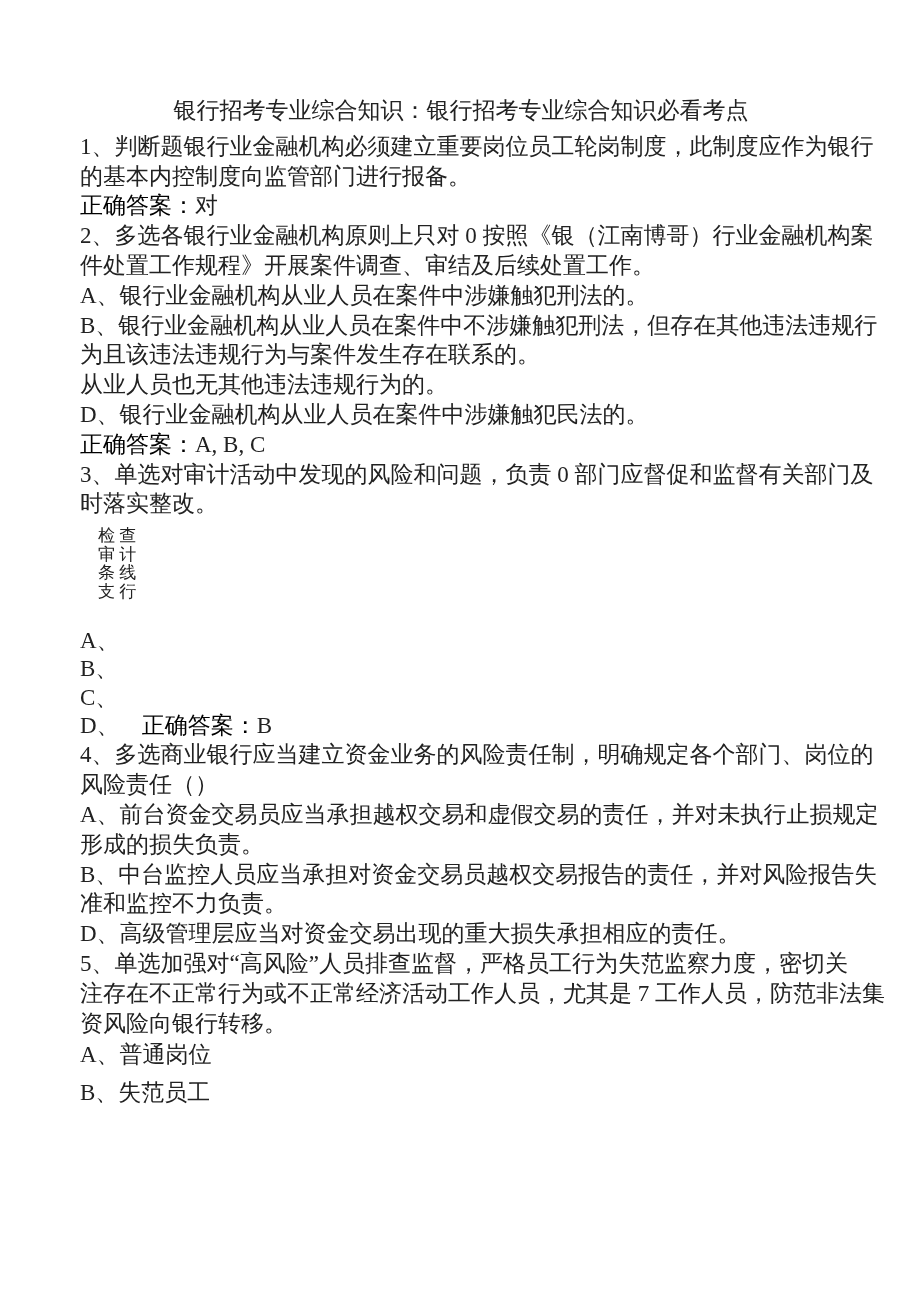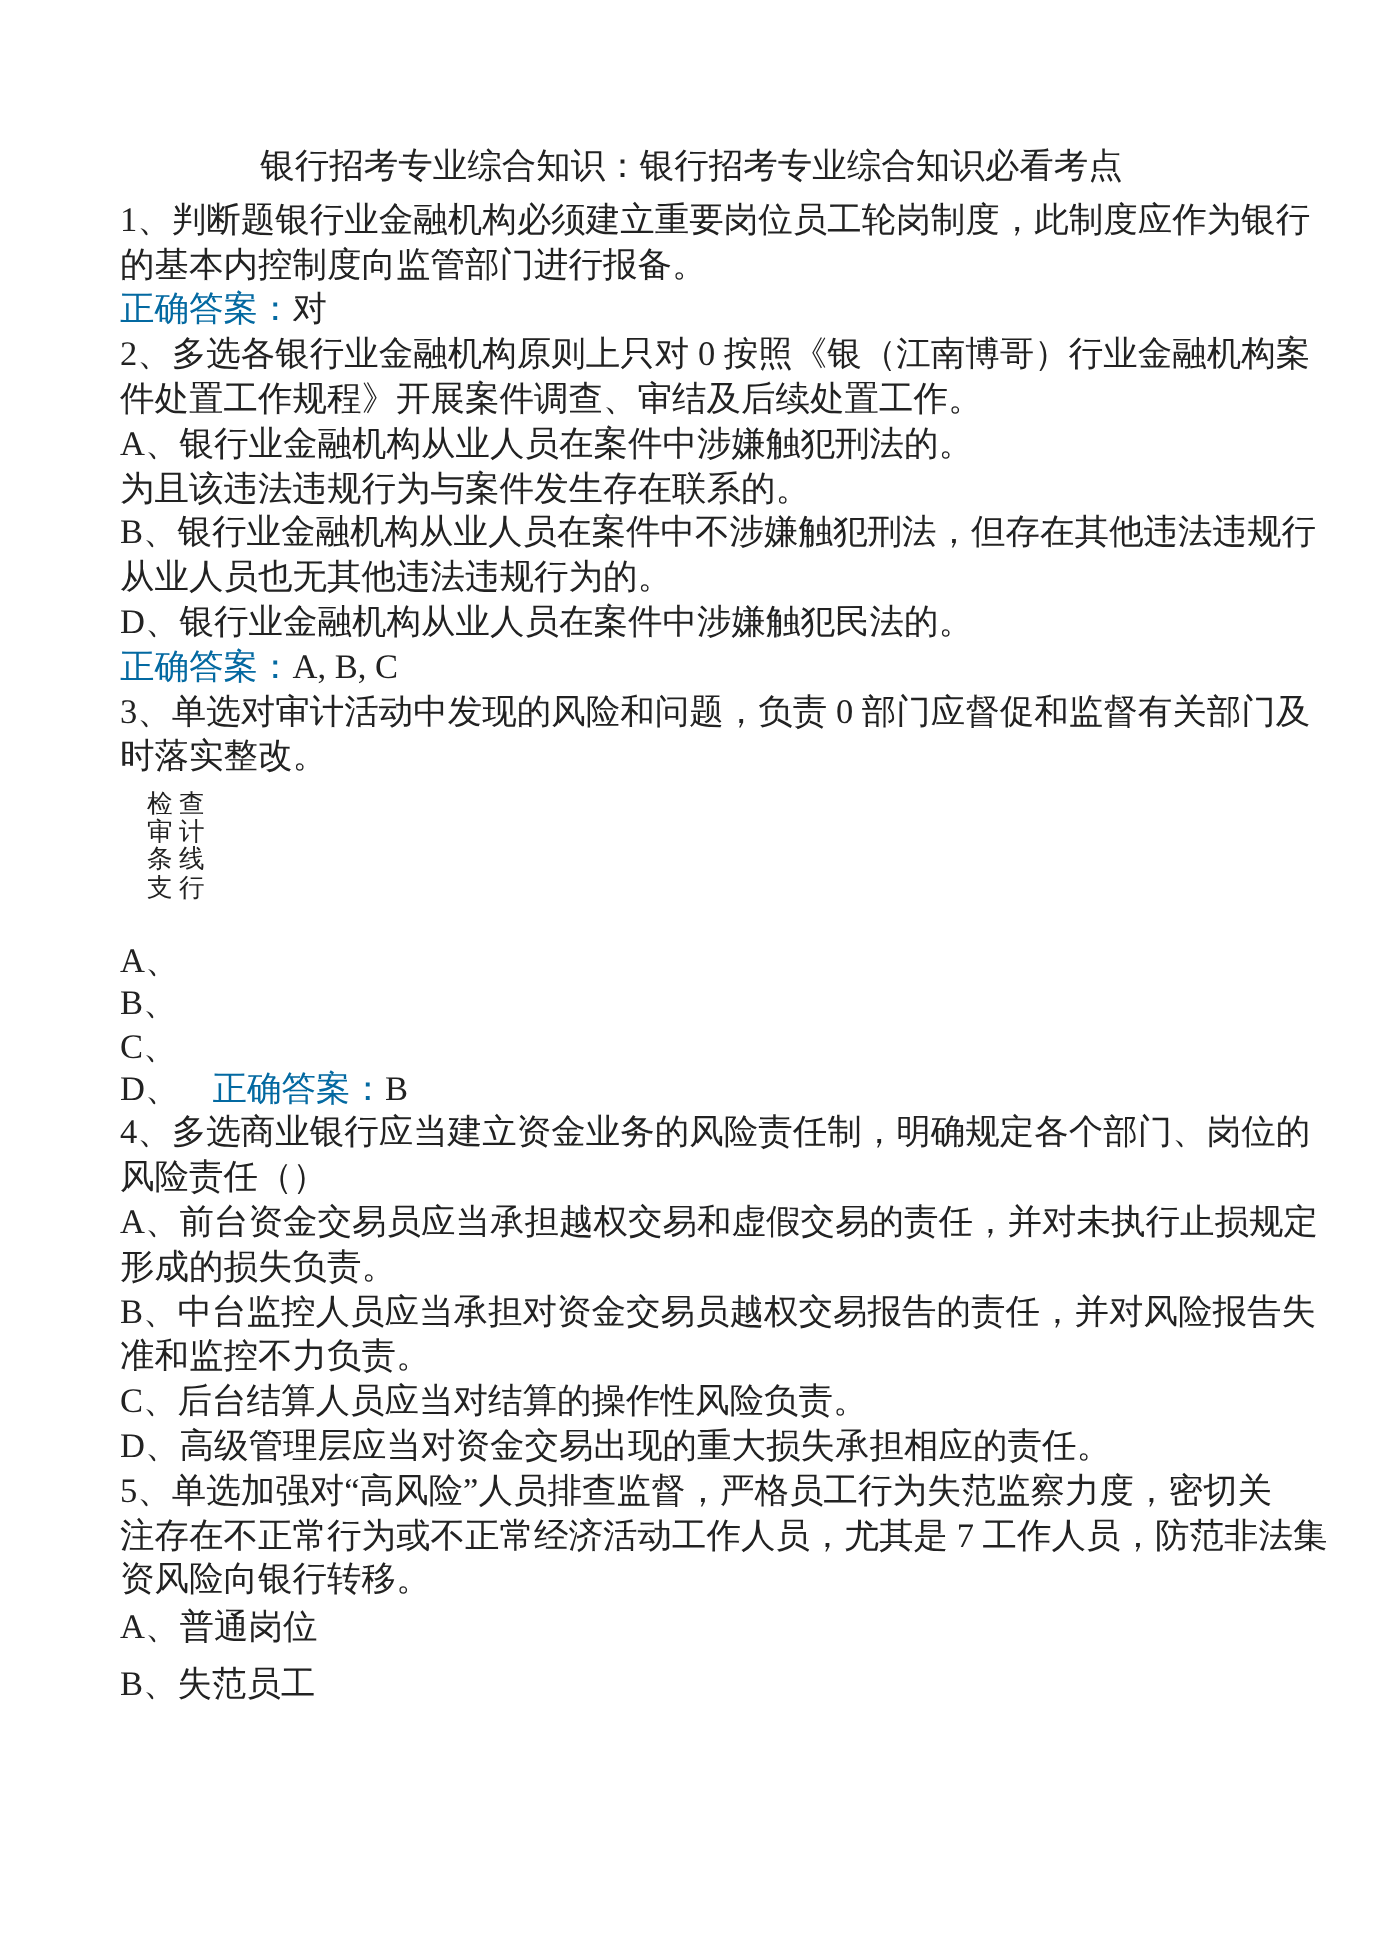--- a/index.html
+++ b/index.html
@@ -24,21 +24,21 @@
     line-height: 29.8px;
     text-align: center;
     margin-bottom: 6px;
     white-space: nowrap;
   }
   .line {
     font-size: 23px;
     line-height: 29.8px;
     white-space: nowrap;
   }
-  .red { color: #0369a1; }
+  .red { color: #000000; }
   .frag-block {
     margin: 8px 0 0 18px;
   }
   .frag-line {
     font-size: 17px;
     line-height: 18.5px;
     white-space: pre;
   }
   .opts3 { margin-top: 26px; }
   .opts3 .line { line-height: 28.3px; }
@@ -54,22 +54,22 @@
 
     <div class="title">银行招考专业综合知识：银行招考专业综合知识必看考点</div>
 
     <div class="line">1、判断题银行业金融机构必须建立重要岗位员工轮岗制度，此制度应作为银行</div>
     <div class="line">的基本内控制度向监管部门进行报备。</div>
     <div class="line"><span class="red">正确答案：</span><span>对</span></div>
 
     <div class="line">2、多选各银行业金融机构原则上只对 0 按照《银（江南博哥）行业金融机构案</div>
     <div class="line">件处置工作规程》开展案件调查、审结及后续处置工作。</div>
     <div class="line">A、银行业金融机构从业人员在案件中涉嫌触犯刑法的。</div>
+    <div class="line">B、银行业金融机构从业人员在案件中不涉嫌触犯刑法，但存在其他违法违规行</div>
     <div class="line">为且该违法违规行为与案件发生存在联系的。</div>
-    <div class="line">B、银行业金融机构从业人员在案件中不涉嫌触犯刑法，但存在其他违法违规行</div>
     <div class="line">从业人员也无其他违法违规行为的。</div>
     <div class="line">D、银行业金融机构从业人员在案件中涉嫌触犯民法的。</div>
     <div class="line"><span class="red">正确答案：</span><span>A, B, C</span></div>
 
     <div class="line">3、单选对审计活动中发现的风险和问题，负责 0 部门应督促和监督有关部门及</div>
     <div class="line">时落实整改。</div>
 
     <div class="frag-block">
       <div class="frag-line">检 查</div>
       <div class="frag-line">审 计</div>
@@ -83,21 +83,20 @@
       <div class="line">C、</div>
       <div class="line"><span>D、</span><span class="red inline-answer">正确答案：</span><span>B</span></div>
     </div>
 
     <div class="line">4、多选商业银行应当建立资金业务的风险责任制，明确规定各个部门、岗位的</div>
     <div class="line">风险责任（）</div>
     <div class="line">A、前台资金交易员应当承担越权交易和虚假交易的责任，并对未执行止损规定</div>
     <div class="line">形成的损失负责。</div>
     <div class="line">B、中台监控人员应当承担对资金交易员越权交易报告的责任，并对风险报告失</div>
     <div class="line">准和监控不力负责。</div>
-    <div class="line">C、后台结算人员应当对结算的操作性风险负责。</div>
     <div class="line">D、高级管理层应当对资金交易出现的重大损失承担相应的责任。</div>
 
     <div class="line">5、单选加强对“高风险”人员排查监督，严格员工行为失范监察力度，密切关</div>
     <div class="line">注存在不正常行为或不正常经济活动工作人员，尤其是 7 工作人员，防范非法集</div>
     <div class="line">资风险向银行转移。</div>
     <div class="line q5-optA">A、普通岗位</div>
     <div class="line q5-optB">B、失范员工</div>
 
   </div>
 </div>

